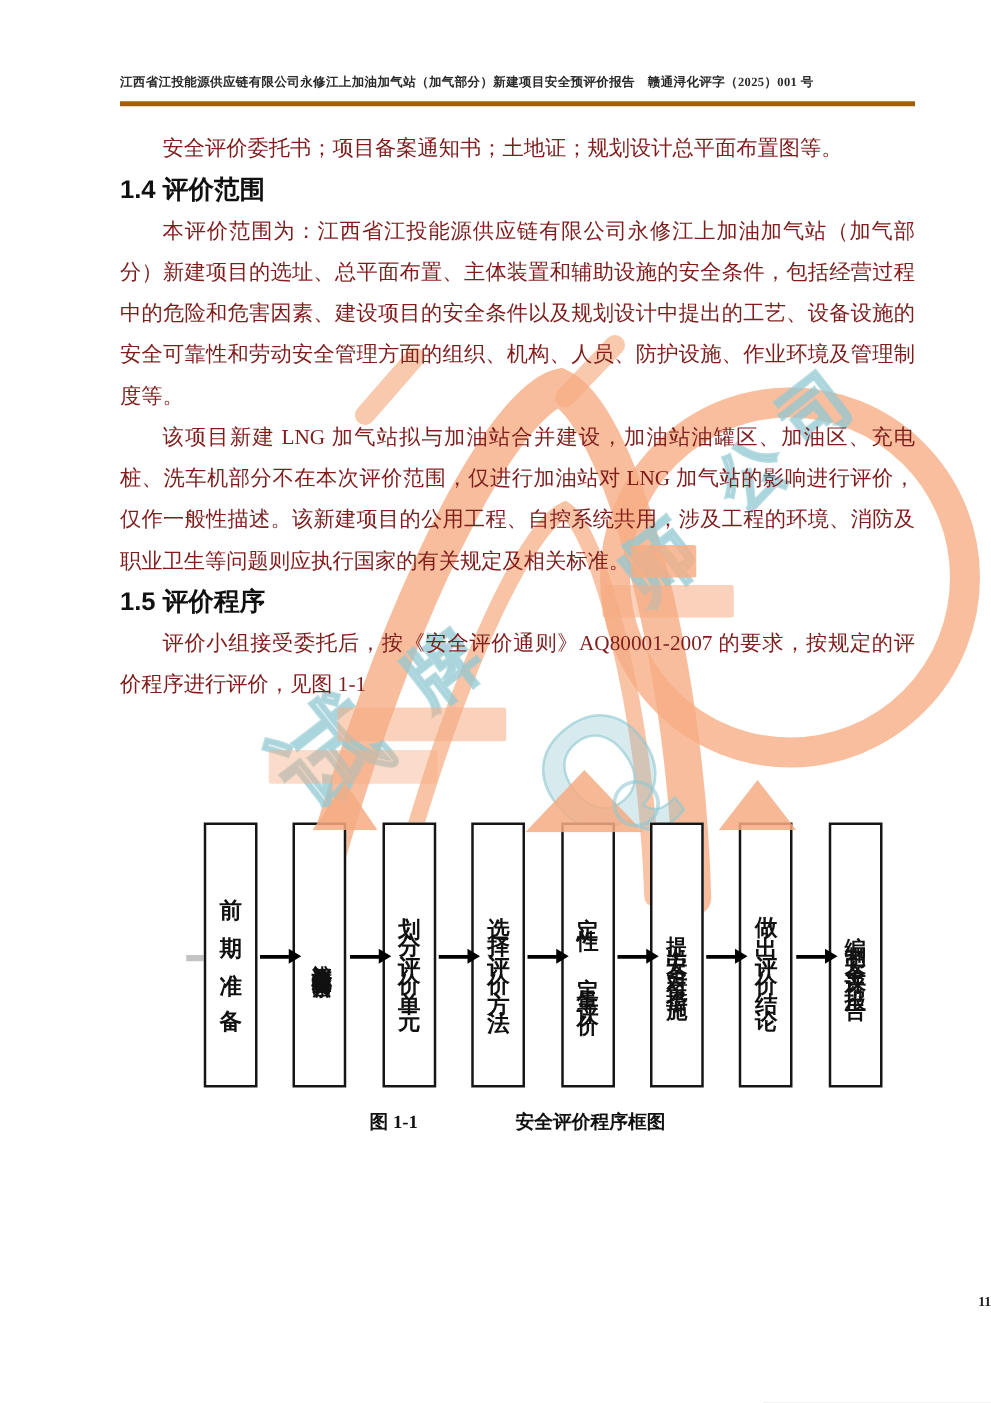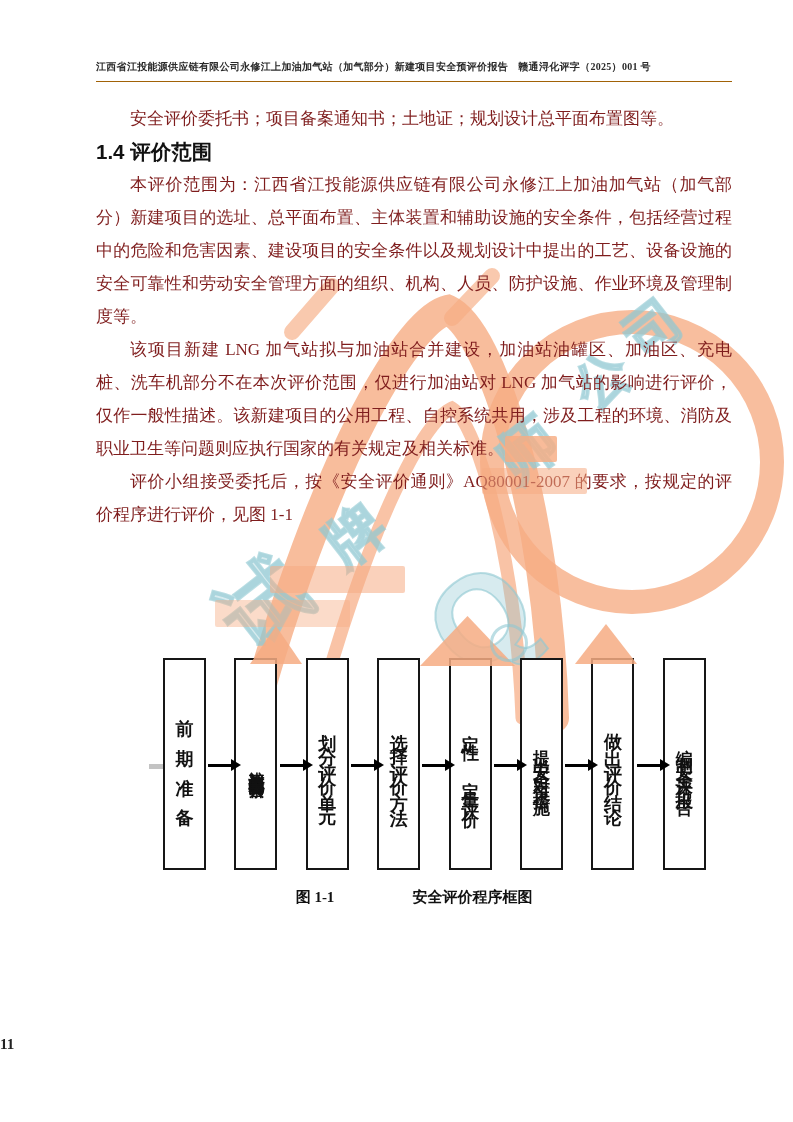--- a/index.html
+++ b/index.html
@@ -12,21 +12,21 @@
   .wm-frag{
     position:absolute;z-index:1;pointer-events:none;font-weight:bold;
     font-family:"Liberation Sans","DejaVu Sans",sans-serif;
     transform:rotate(-38deg);color:rgba(143,200,210,0.36);
     -webkit-text-stroke:2px rgba(143,200,210,0.62);line-height:1;
   }
   
   .header{
     position:absolute;left:96px;top:60px;width:636px;z-index:2;
     font-size:10px;font-weight:bold;letter-spacing:.3px;line-height:14px;
-    padding-bottom:7px;border-bottom:1px solid #a16207;white-space:nowrap;color:#2a2a2a;
+    padding-bottom:7px;border-bottom:4px solid #a16207;white-space:nowrap;color:#2a2a2a;
   }
   .content{position:absolute;left:96px;top:102px;width:636px;z-index:2;}
   .content h3{margin:0;line-height:33px;font-weight:bold;color:#111;
     font-family:"Liberation Sans","DejaVu Sans",sans-serif;}
   .h-134{font-size:20px;}
   .h-14,.h-15{font-size:20.5px;}
   .p-body{margin:0;font-size:17px;line-height:33px;text-align:justify;
     text-indent:2em;color:#7f1d1d;}
   
   .flowchart{
@@ -50,22 +50,22 @@
   .fc-arrow::after{
     content:"";position:absolute;right:-9px;top:-5px;width:0;height:0;
     border-left:10px solid #000;border-top:6.5px solid transparent;border-bottom:6.5px solid transparent;
   }
   .fc-dash{position:absolute;left:149px;top:764px;width:14px;height:5px;background:#c3c3c3;z-index:2;}
   .caption{
     position:absolute;left:96px;top:888px;width:636px;z-index:2;
     display:flex;justify-content:center;gap:78px;font-size:15px;font-weight:bold;color:#111;
   }
   .page-number{
-    position:absolute;left:0;top:1036px;width:793px;z-index:2;text-align:left;
-    font-size:15px;font-weight:bold;color:#222;
+    position:absolute;left:0;top:1036px;width:793px;z-index:2;text-align:right;
+    font-size:11px;font-weight:bold;color:#222;
   }
   
   .smudge{position:absolute;z-index:3;pointer-events:none;}
   .sm-rect{background:rgba(246,172,131,0.55);border-radius:2px;}
   .sm-rect.strong{background:rgba(246,172,131,0.82);}
   .sm-tri{background:rgba(246,172,131,0.85);clip-path:polygon(50% 0,0 100%,100% 100%);}
   .sm-ring{border:3px solid rgba(143,200,210,0.6);border-radius:50%;background:transparent;}
 </style>
 </head>
 <body>
@@ -89,20 +89,21 @@
   <div class="wm-frag" style="left:574px;top:352px;font-size:54px;">公</div>
   <div class="wm-frag" style="left:626px;top:300px;font-size:54px;">司</div>
 
   <div class="header">江西省江投能源供应链有限公司永修江上加油加气站（加气部分）新建项目安全预评价报告　赣通浔化评字（2025）001 号</div>
 
   <div class="content">
     <p class="p-body">安全评价委托书；项目备案通知书；土地证；规划设计总平面布置图等。</p>
     <h3 class="h-14">1.4 评价范围</h3>
     <p class="p-body">本评价范围为：江西省江投能源供应链有限公司永修江上加油加气站（加气部分）新建项目的选址、总平面布置、主体装置和辅助设施的安全条件，包括经营过程中的危险和危害因素、建设项目的安全条件以及规划设计中提出的工艺、设备设施的安全可靠性和劳动安全管理方面的组织、机构、人员、防护设施、作业环境及管理制度等。</p>
     <p class="p-body">该项目新建 LNG 加气站拟与加油站合并建设，加油站油罐区、加油区、充电桩、洗车机部分不在本次评价范围，仅进行加油站对 LNG 加气站的影响进行评价，仅作一般性描述。该新建项目的公用工程、自控系统共用，涉及工程的环境、消防及职业卫生等问题则应执行国家的有关规定及相关标准。</p>
+    <h3 class="h-15">1.5 评价程序</h3>
     <p class="p-body">评价小组接受委托后，按《安全评价通则》AQ80001-2007 的要求，按规定的评价程序进行评价，见图 1-1</p>
   </div>
 
   <div class="fc-dash"></div>
   <div class="flowchart">
     <div class="fc-box">
       <span class="n4">前期准备</span>
     </div>
     <div class="fc-arrow"></div>
     <div class="fc-box">

